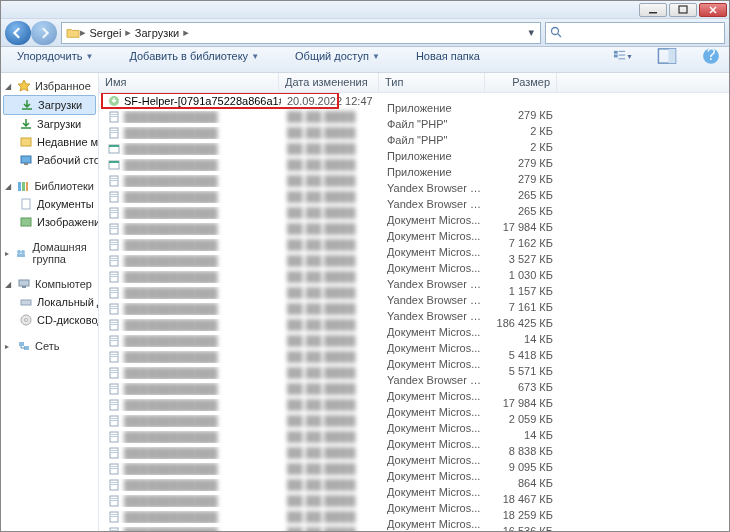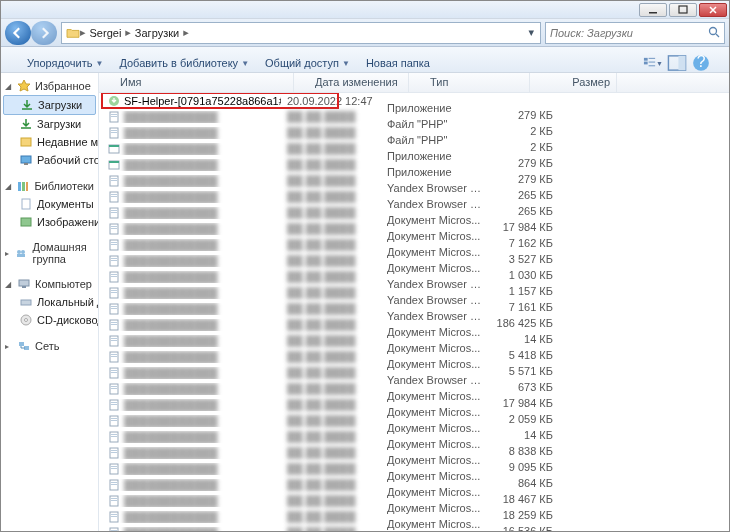--- a/index.html
+++ b/index.html
@@ -15,37 +15,37 @@
 .nbtn svg { width: 12px; height: 12px; fill: #fff; }
 .addr { flex: 1; display: flex; align-items: center; background: #fff; border: 1px solid #9cb2c9; height: 22px; padding: 0 4px; }
 .addr .fld { display: flex; align-items: center; gap: 3px; }
 .addr .fld svg { width: 14px; height: 12px; }
 .crumb { padding: 0 4px; color: #222; }
 .crumbsep { color: #666; }
 .addr .ref { margin-left: auto; display: flex; gap: 2px; }
 .search { width: 180px; background: #fff; border: 1px solid #9cb2c9; height: 22px; display: flex; align-items: center; padding: 0 4px; gap: 4px; }
 .search input { border: none; outline: none; flex: 1; font-size: 11px; color: #666; font-style: italic; }
 .search svg { width: 12px; height: 12px; }
-.toolbar { height: 26px; background: linear-gradient(#f4f8fd,#e3ecf6); border-bottom: 1px solid #cfd8e3; display: flex; align-items: flex-end; padding: 0 18px; gap: 0; }
+.toolbar { height: 26px; background: linear-gradient(#f4f8fd,#e3ecf6); border-bottom: 1px solid #cfd8e3; display: flex; align-items: flex-start; padding: 0 8px; gap: 20px; }
 .tbtn { color: #2a4a73; padding: 3px 8px; display: flex; align-items: center; gap: 3px; }
 .tbtn .ddn { font-size: 8px; color: #55719a; }
 .toolbar .spacer { flex: 1; }
 .viewicn { width: 20px; height: 18px; margin-left: 4px; display: flex; align-items: center; justify-content: center; }
 .content { display: flex; height: calc(100% - 72px); }
 .nav { width: 98px; border-right: 1px solid #e0e7ef; background: #fff; padding: 4px 0; overflow: hidden; }
 .ngroup { margin-bottom: 8px; }
 .nhead { display: flex; align-items: center; gap: 4px; padding: 2px 4px; color: #333; }
 .nhead .tri { font-size: 8px; color: #666; width: 8px; }
 .nitem { display: flex; align-items: center; gap: 4px; padding: 2px 4px 2px 18px; color: #222; white-space: nowrap; }
 .nitem.sel { background: #d6e8fb; border: 1px solid #8fb8e0; border-radius: 2px; margin: 0 2px; padding-left: 16px; }
 .icn { width: 14px; height: 14px; display: inline-flex; align-items: center; justify-content: center; }
 .icn svg { width: 14px; height: 14px; }
 .list { flex: 1; overflow: hidden; background: #fff; }
 .cols { display: flex; height: 20px; border-bottom: 1px solid #e2e8ef; background: linear-gradient(#fbfcfe,#eef2f7); color: #456; }
-.col { padding: 3px 6px; border-right: 1px solid #e2e8ef; margin-left: 15px; }
+.col { padding: 3px 6px; border-right: 1px solid #e2e8ef; }
 .c-name { width: 180px; }
 .c-date { width: 100px; }
 .c-type { width: 106px; }
 .c-size { width: 72px; text-align: right; }
 .rows { overflow: hidden; }
 .row { display: flex; height: 16px; align-items: center; padding: 0 2px; }
 .row.hl { position: relative; }
 .hlbox { position: absolute; left: 2px; top: -1px; width: 238px; height: 17px; border: 2px solid #d92020; pointer-events: none; }
 .cell { padding: 0 6px; overflow: hidden; white-space: nowrap; text-overflow: ellipsis; }
 .cn { width: 180px; display: flex; align-items: center; gap: 3px; }
@@ -104,21 +104,20 @@
     <span class="crumbsep">▸</span>
     <span class="ref">
       <span style="color:#456">▾</span>
       <span><svg viewBox="0 0 12 12">
             <path d="M6 2 a4 4 0 1 1 -3.8 2.8" fill="none" stroke="#2a69ab" stroke-width="1.3"></path>
             <path d="M2 2 v3 h3" fill="none" stroke="#2a69ab" stroke-width="1.3"></path>
           </svg></span>
     </span>
   </div>
   <div class="search">
-    <input placeholder="Поиск: Загрузки" style="">
     <span><svg viewBox="0 0 12 12">
           <circle cx="5" cy="5" r="3.5" fill="none" stroke="#5b84b0" stroke-width="1.3"></circle>
           <path d="M8 8 L11 11" stroke="#5b84b0" stroke-width="1.3"></path>
         </svg></span>
   </div>
 </div>
 
 <div class="toolbar">
   <div class="tbtn">
       <span>Упорядочить</span>

